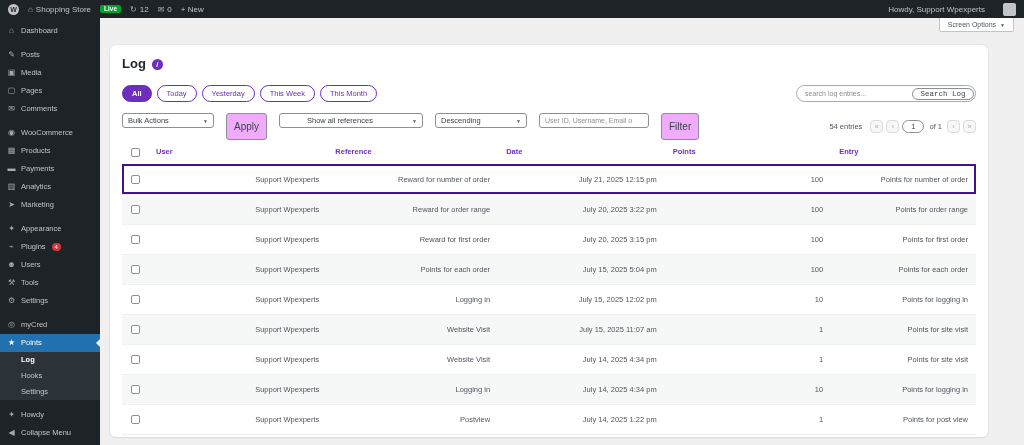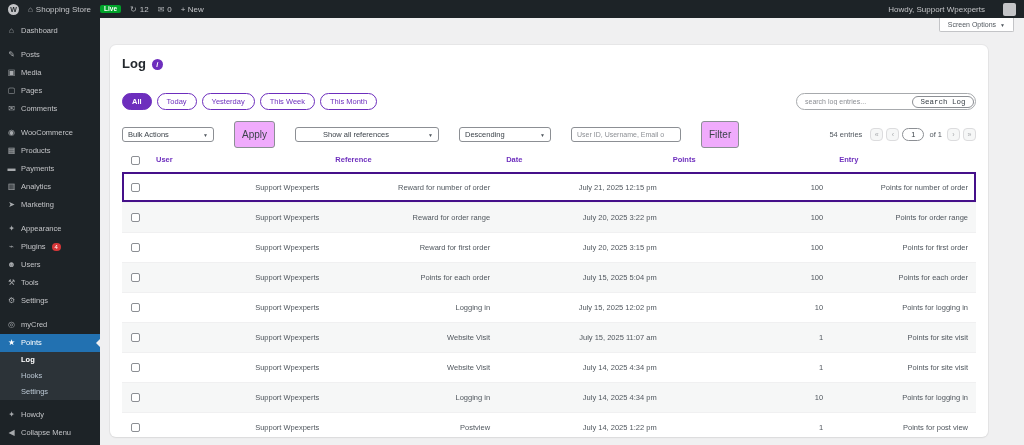--- a/index.html
+++ b/index.html
@@ -51,34 +51,34 @@
   #card{position:absolute; top:27px; left:10px; right:36px; bottom:8px; background:#fff;
     border-radius:6px; box-shadow:0 0 0 1px rgba(0,0,0,0.04), 0 1px 2px rgba(0,0,0,0.05);
     padding:12px 12px 0 12px; overflow:hidden;}
 
   .title-row{display:flex; align-items:center; gap:6px;}
   #page-title{font-size:13px; font-weight:bold; color:#23282d; line-height:14px;}
   .info-icon{width:11px; height:11px; border-radius:50%; background:var(--accent); color:#fff;
     font-size:7px; font-style:italic; font-weight:bold; display:flex; align-items:center;
     justify-content:center; cursor:pointer;}
 
-  .pills-row{display:flex; align-items:flex-end; margin-top:22px;}
+  .pills-row{display:flex; align-items:flex-end; margin-top:14px;}
   .pills{display:flex; gap:5px;}
   .pill{border:1px solid var(--accent); color:var(--accent); background:#fff; border-radius:10px;
     padding:0 9px; height:17px; display:flex; align-items:center; font-size:7.5px; cursor:pointer;}
   .pill.active{background:var(--accent); color:#fff; font-weight:bold;}
   .search-wrap{margin-left:auto; display:flex; align-items:center; border:1px solid #a7aaad;
     border-radius:12px; height:17px; width:180px; background:#fff;}
   .search-input{border:none; outline:none; flex:1; min-width:0; font-size:7px; padding:0 8px;
     color:#555; background:transparent; font-family:inherit;}
   .search-input::placeholder{color:#8c8f94;}
   .search-btn{border:1px solid var(--bordergray); border-radius:9px; margin:1px 1.5px; padding:1px 7px;
     font-size:7.5px; color:#3c434a; background:#fff; cursor:pointer; white-space:nowrap; font-family:Liberation Mono, monospace;}
 
-  .filter-row{display:flex; align-items:center; gap:20px; margin-top:11px; font-size:7.5px; color:#3c434a;}
+  .filter-row{display:flex; gap:12px; margin-top:11px; font-size:7.5px; color:#3c434a;}
   .fselect{border:1px solid var(--bordergray); border-radius:3px; background:#fff; height:15px;
     padding:0 5px; display:flex; align-items:center; justify-content:space-between; gap:6px; cursor:pointer;}
   .fselect .chev{font-size:5px; color:var(--text);}
   .w-bulk{width:92px;} .w-ref{width:144px;padding-left:27px;} .w-ord{width:92px;}
   .btn{border:1px solid var(--bordergray); border-radius:3px; background:#f0abfc; height:27px;
     padding:0 7px; display:flex; align-items:center; font-size:10px; color:#3c434a; cursor:pointer; font-family:inherit;}
   .finput{border:1px solid var(--bordergray); border-radius:3px; height:15px; width:110px;
     padding:0 5px; font-size:7px; color:#555; font-family:inherit; outline:none;}
   .finput::placeholder{color:#8c8f94;}
 

